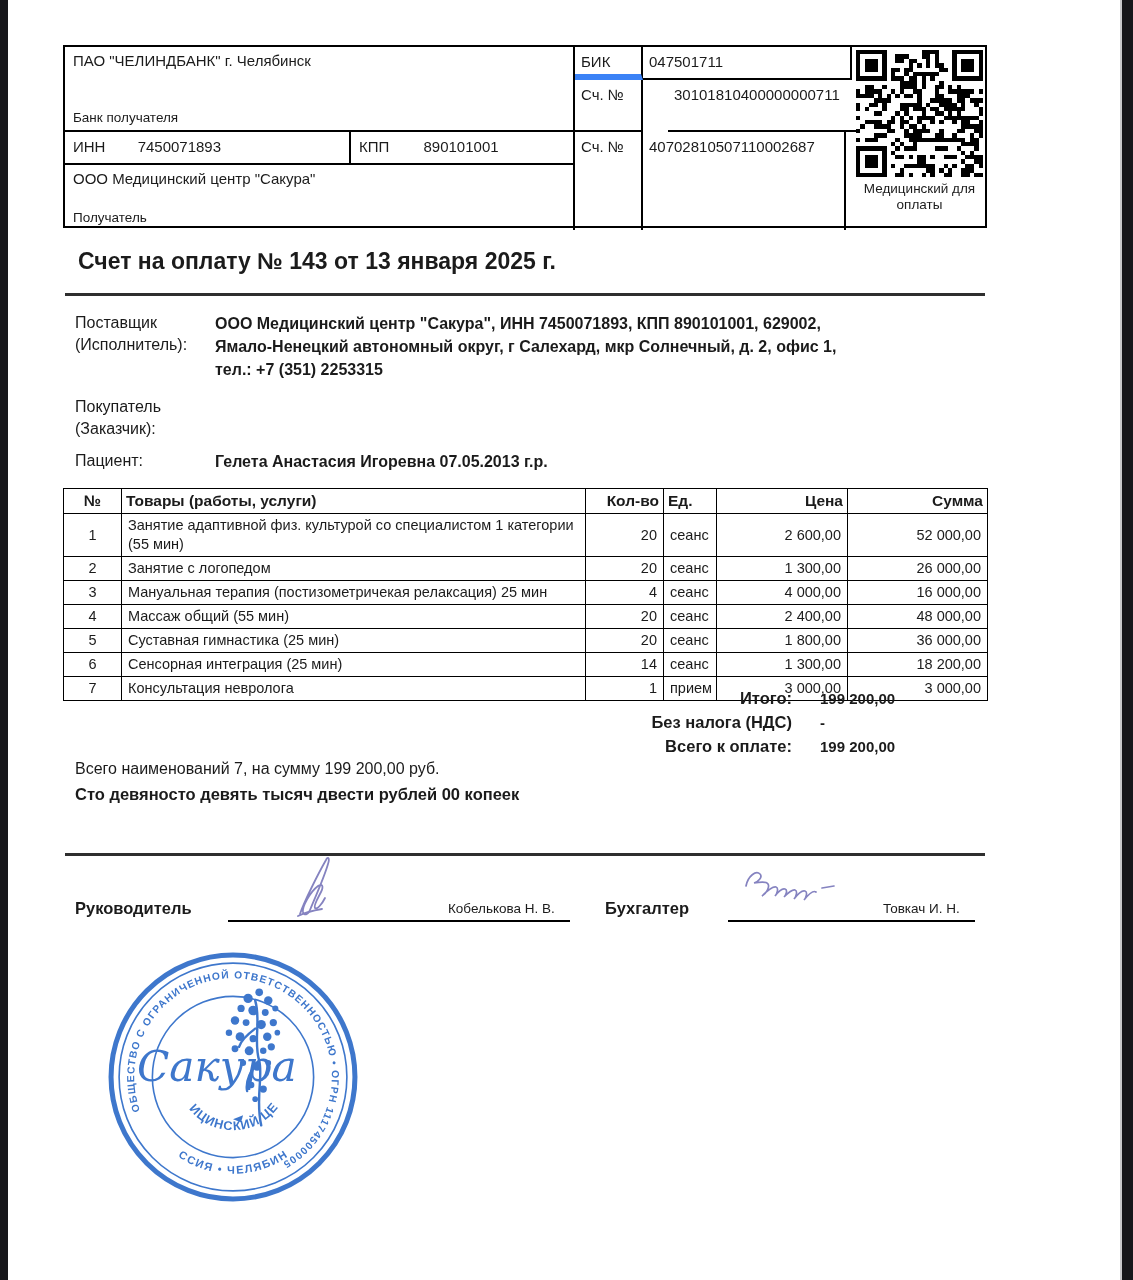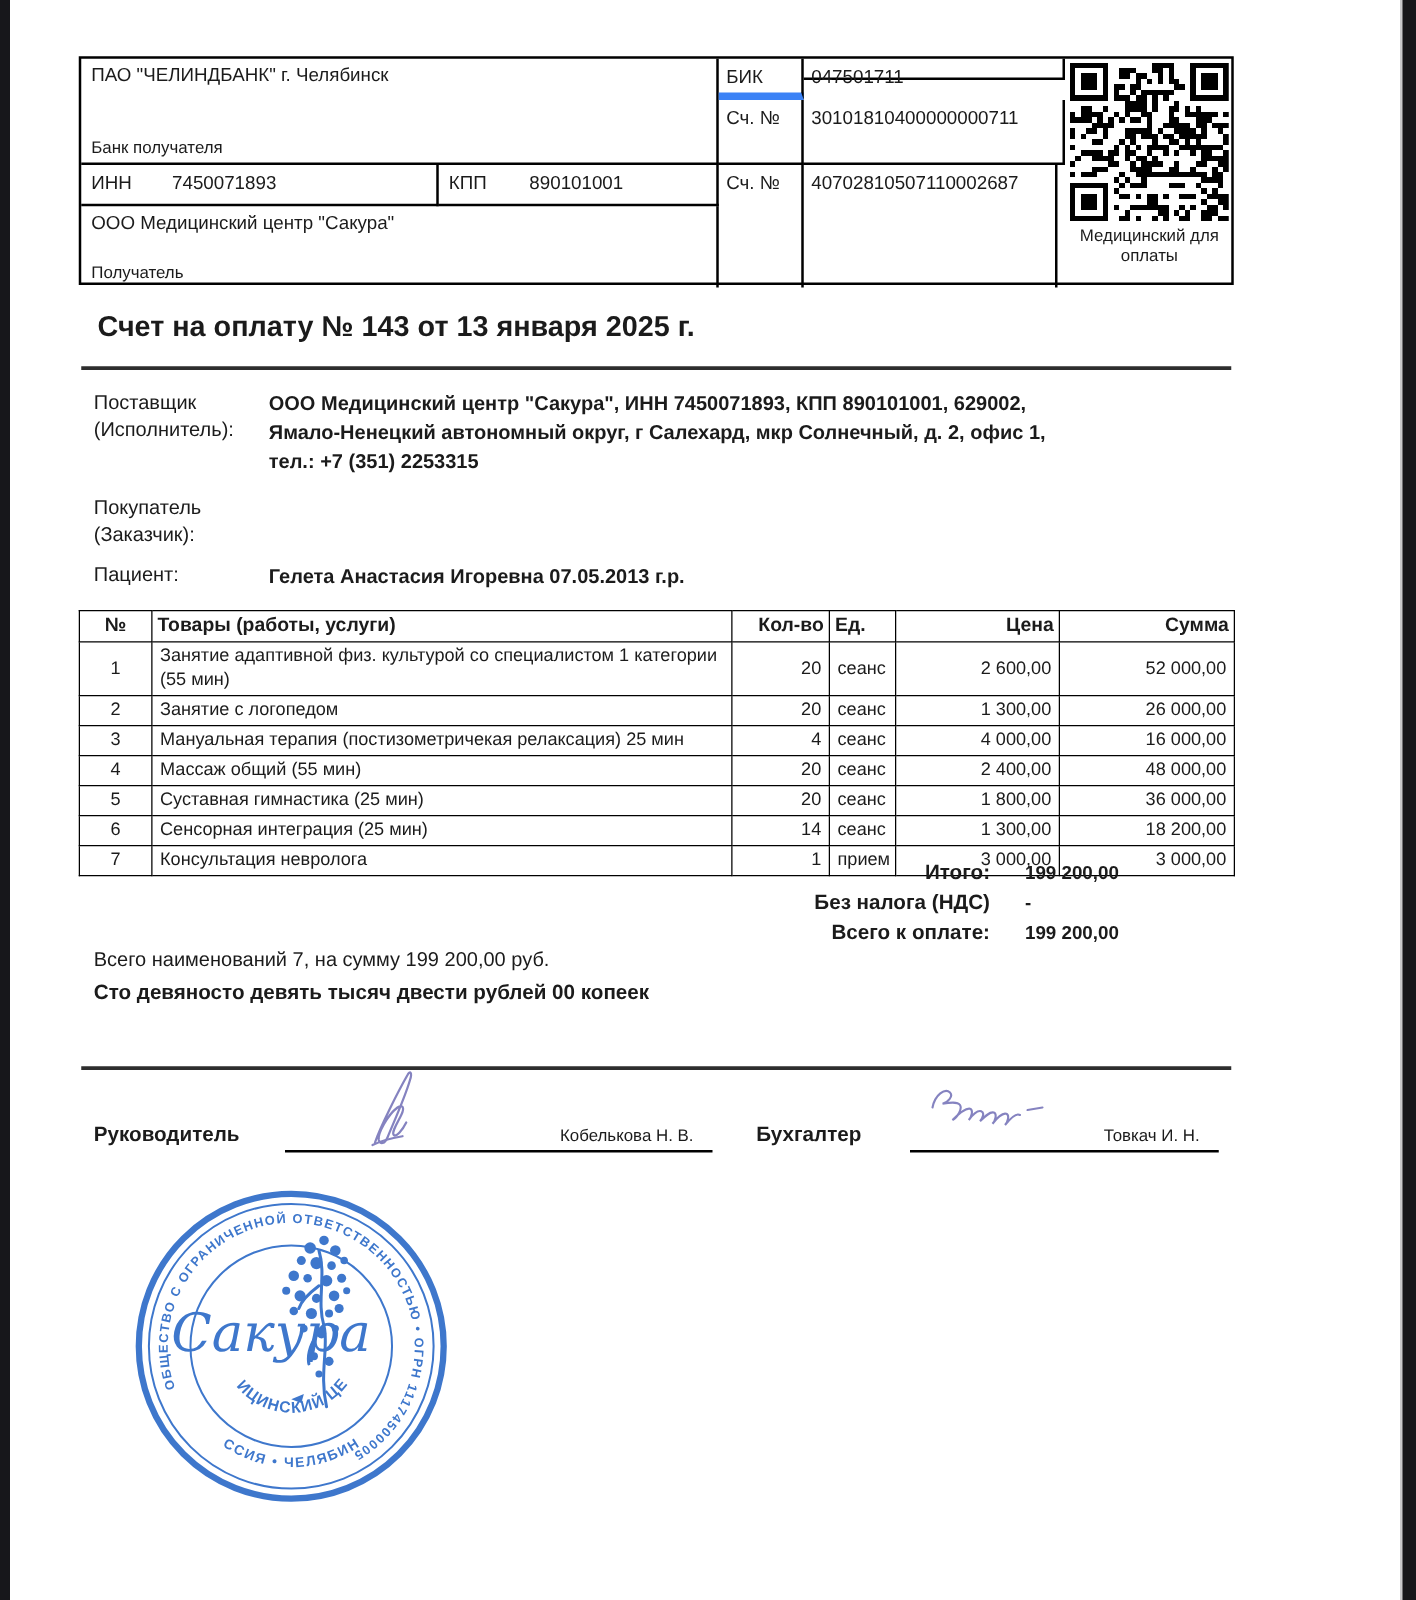--- a/index.html
+++ b/index.html
@@ -14,23 +14,23 @@
   
   .bank-table{position:absolute;left:63px;top:45px;width:924px;height:183px;border:2px solid #000;box-sizing:border-box;}
   .bank-table .cell{position:absolute;box-sizing:border-box;font-size:15px;line-height:18px;}
   .cell-bankname{left:0;top:0;width:510px;height:85px;border-right:2px solid #000;border-bottom:2px solid #000;padding:5px 8px;}
   .cell-bankname .sub{position:absolute;left:8px;bottom:3px;font-size:13.5px;}
   .cell-inn{left:0;top:85px;width:286px;height:33px;border-right:2px solid #000;border-bottom:2px solid #000;padding:6px 8px;}
   .cell-kpp{left:286px;top:85px;width:224px;height:33px;border-right:2px solid #000;border-bottom:2px solid #000;padding:6px 8px;}
   .cell-receiver{left:0;top:118px;width:510px;height:65px;border-right:2px solid #000;padding:5px 8px;}
   .cell-receiver .sub{position:absolute;left:8px;bottom:3px;font-size:13.5px;}
   .cell-bik-l{left:510px;top:0;width:68px;height:33px;border-right:2px solid #000;border-bottom:6px solid #3b82f6;padding:6px 6px;}
-  .cell-bik-v{left:578px;top:0;width:209px;height:17px;border-right:2px solid #000;border-bottom:2px solid #000;padding:6px 6px;}
+  .cell-bik-v{left:578px;top:0;width:209px;height:33px;border-right:2px solid #000;border-bottom:2px solid #000;padding:6px 6px;}
   .cell-cor-l{left:510px;top:33px;width:68px;height:52px;border-right:2px solid #000;border-bottom:2px solid #000;padding:6px 6px;}
-  .cell-cor-v{left:578px;top:33px;width:209px;height:52px;border-right:2px solid #000;border-bottom:2px solid #000;padding:6px 6px;}
+  .cell-cor-v{left:603px;top:33px;width:209px;height:52px;border-right:2px solid #000;border-bottom:2px solid #000;padding:6px 6px;}
   .cell-acc-l{left:510px;top:85px;width:68px;height:98px;border-right:2px solid #000;padding:6px 6px;}
   .cell-acc-v{left:578px;top:85px;width:203px;height:98px;border-right:2px solid #000;padding:6px 6px;}
   .cell-qr{left:787px;top:0;width:135px;height:183px;padding:3px 4px;text-align:center;}
   .cell-qr svg{display:block;width:127px;height:127px;margin:0 auto;}
   .qr-caption{font-size:13.5px;line-height:16px;margin-top:4px;}
   .pair .lab{display:inline-block;}
   .cell-inn .val{margin-left:28px;}
   .cell-kpp .val{margin-left:30px;}
 
   

